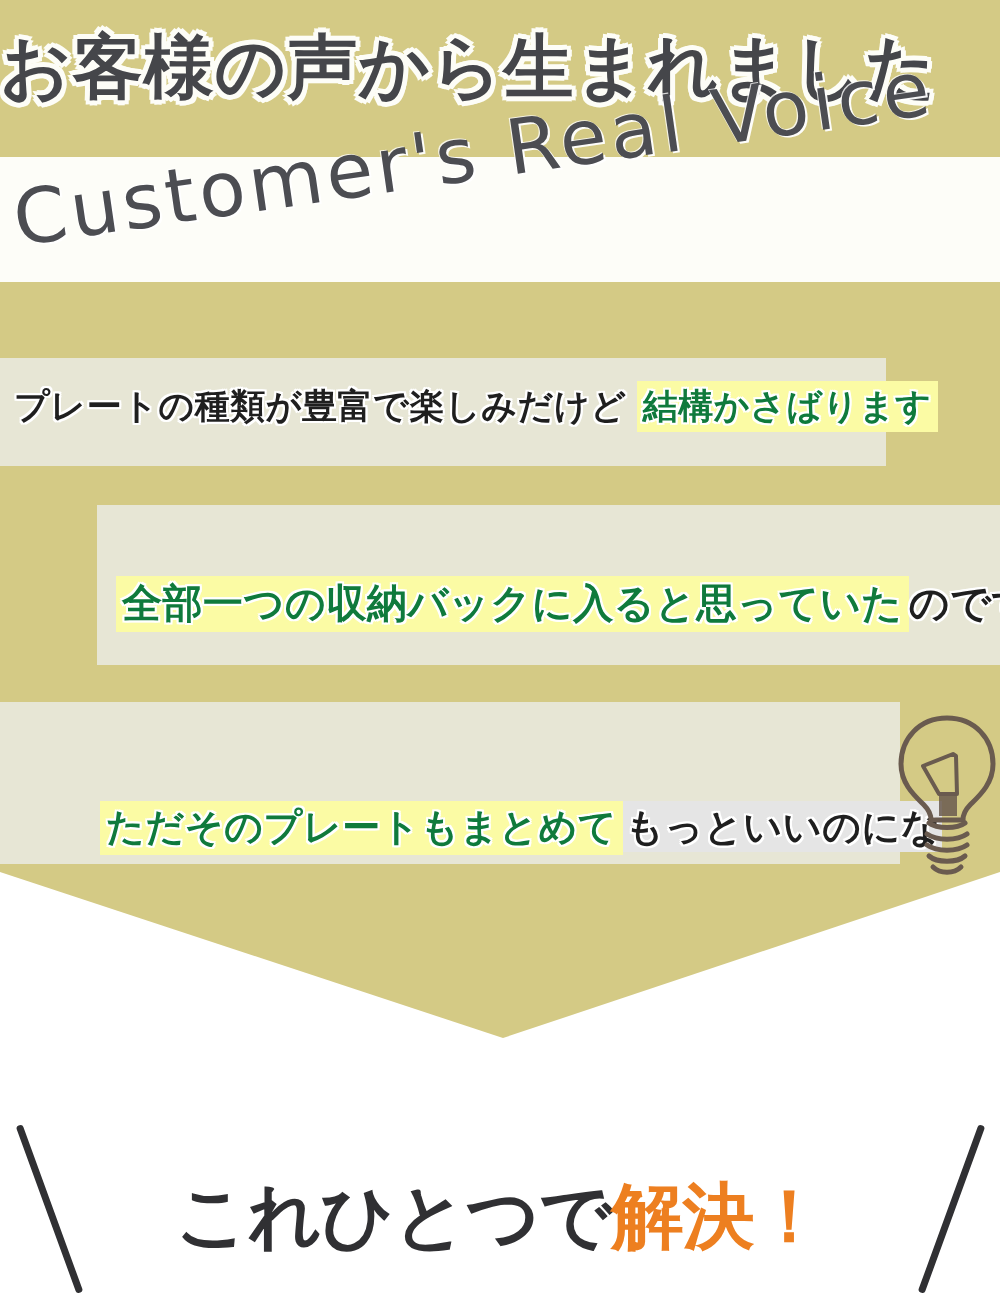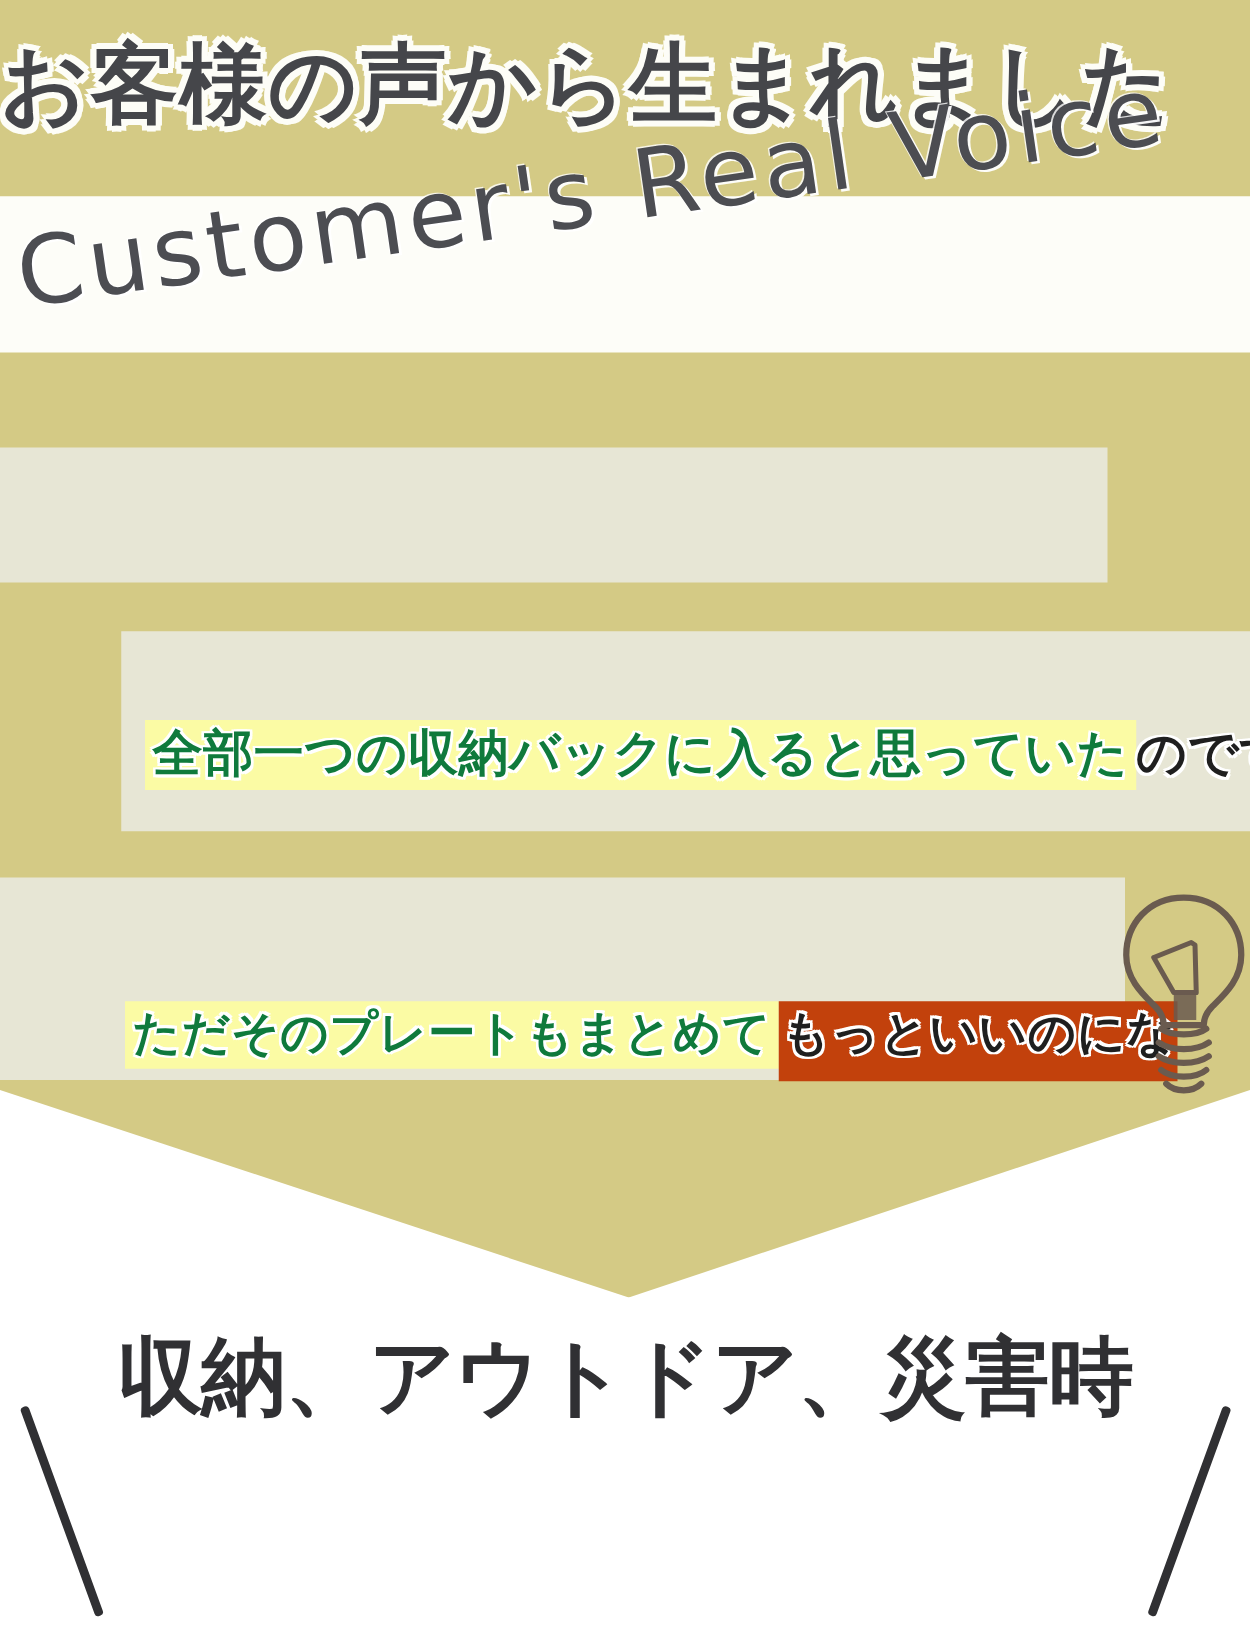--- a/index.html
+++ b/index.html
@@ -108,23 +108,23 @@
       2px -2px 0 #ffffff, -2px -2px 0 #ffffff;
   }
   .tline .hl {
     background: #fbfba4;
     color: #0f7a3c;
     padding: 5px 6px 7px 6px;
     box-decoration-break: clone;
     -webkit-box-decoration-break: clone;
   }
   .tline .hl-pad {
-    background: #c2410c;
+    background: #e5e5e5;
     color: #1f1f1f;
-    padding: 5px 2px 17px 2px;
+    padding: 5px 2px 4px 2px;
   }
 
   
   .p1-line { left: 14px; top: 388px; font-size: 35px; }
 
   
   .p2-line1 { left: 120px; top: 535px; font-size: 30px; }
   .p2-line2 { left: 116px; top: 583px; font-size: 40px; }
 
   
@@ -192,20 +192,23 @@
 
   <div class="hero"></div>
 
   <div class="headline">お客様の声から生まれました</div>
 
   <div class="script-band">
     <div class="script-text">Customer's Real Voice</div>
   </div>
 
   <div class="panel panel-1"></div>
+  <div class="tline p1-line">
+    <span>プレートの種類が豊富で楽しみだけど </span><span class="hl">結構かさばります</span>
+  </div>
 
   <div class="panel panel-2"></div>
   <div class="tline p2-line2">
     <span class="hl">全部一つの収納バックに入ると思っていた</span><span>のですが</span>
   </div>
 
   <div class="panel panel-3"></div>
   <div class="tline p3-line3">
     <span class="hl">ただそのプレートもまとめて</span><span class="hl-pad">もっといいのにな</span>
   </div>
@@ -221,16 +224,18 @@
         <path d="M36 144 C44 151 64 151 72 144" stroke-width="5"></path>
         <path d="M40 155 C47 162 61 162 68 155" stroke-width="5"></path>
       </g>
       <path d="M46 80 L64 80 L64 104 L46 104 Z" fill="#6a5b4f" opacity="0.85"></path>
     </svg>
   </div>
 
   <div class="concl">
     <div class="slash slash-left"></div>
     <div class="slash slash-right"></div>
-    <div class="concl-line concl-l1">収納、アウトドア、災害時</div>
+    <div class="concl-line concl-l2">
+      <span>これひとつで</span><span class="accent">解決！</span>
+    </div>
   </div>
 
 </div>
 
 </body></html>

